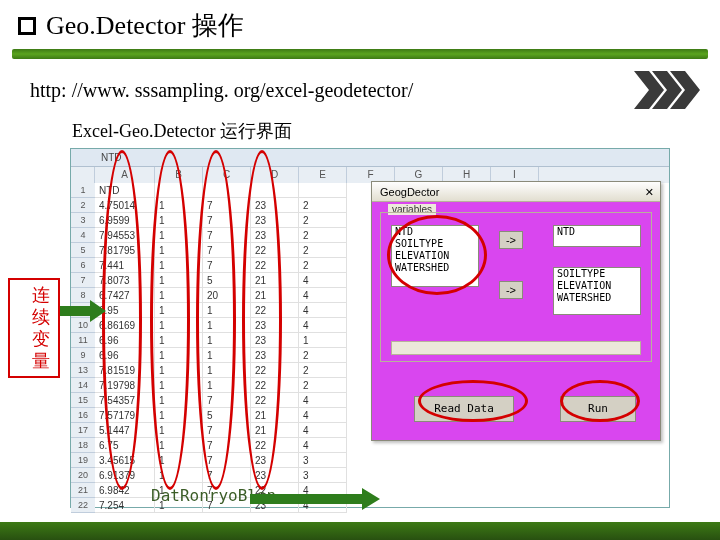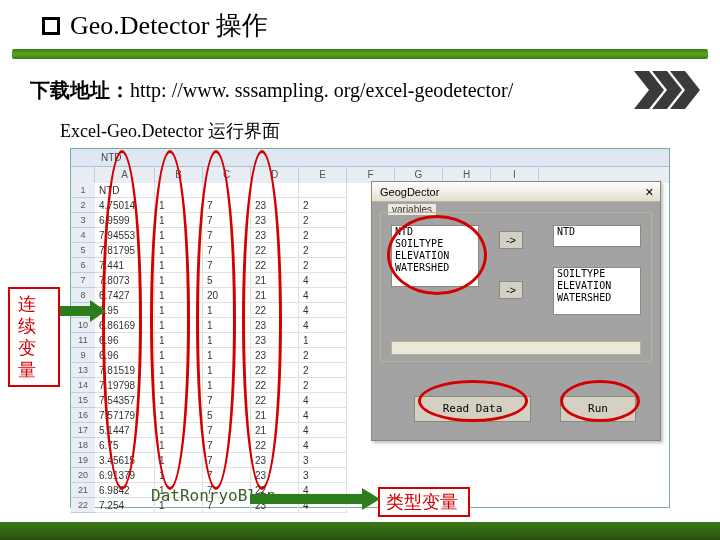--- a/index.html
+++ b/index.html
@@ -1,84 +1,83 @@
 <!DOCTYPE html>
 <html><head>
 <meta charset="utf-8">
 <style>
   * { box-sizing: border-box; margin: 0; padding: 0; }
   body { width: 720px; height: 540px; font-family: "SimSun", "Microsoft YaHei", Arial, sans-serif; background: #fff; overflow: hidden; position: relative; }
   .slide { width: 720px; height: 540px; position: relative; }
-  .title-row { display: flex; align-items: center; padding: 8px 18px 6px 18px; margin-left: 24px; }
+  .title-row { display: flex; align-items: center; padding: 8px 18px 6px 18px; }
   .title-bullet { width: 18px; height: 18px; border: 3px solid #000; margin-right: 10px; display: inline-block; position: relative; }
   .title-bullet:after { content:""; position:absolute; inset:3px; background:#fff; }
   .title-text { font-size: 26px; font-family: "Times New Roman", "SimSun", serif; }
   .green-bar { height: 10px; margin: 0 12px 8px 12px; background: linear-gradient(to bottom,#3d7a15,#5aa41f,#3d7a15); border-radius: 2px; }
   .url-row { display:flex; align-items:center; padding: 4px 16px 10px 30px; font-size: 20px; font-family:"Times New Roman","SimSun",serif;}
   .url-row .label { font-weight: bold; }
   .url-row .link { }
   .chevrons { margin-left:auto; position:relative; width:70px; height:38px; }
   .chevrons svg { width:70px; height:38px; }
-  .caption { padding: 0 0 6px 60px; font-size: 18px; font-family:"Times New Roman","SimSun",serif; }
+  .caption { padding: 0 0 6px 60px; font-size: 18px; font-family:"Times New Roman","SimSun",serif;margin-left:12px; }
   .screenshot-wrap { position:absolute; left:70px; top:148px; width:600px; height:360px; border:1px solid #7aa; }
   .sheet-bg { position:absolute; inset:0; background:#fff; }
   .col-headers { position:absolute; left:0; top:18px; right:0; height:16px; background:#e8eef4; display:flex; font-size:10px; color:#555; }
   .col-headers div { border-right:1px solid #c0cddc; width:48px; text-align:center; line-height:16px; }
   .row-headers { position:absolute; left:0; top:34px; width:24px; background:#e8eef4; font-size:9px; color:#555; }
   .row-headers div { height:15px; border-bottom:1px solid #c0cddc; text-align:center; line-height:15px; }
   .top-strip { position:absolute; left:0; top:0; right:0; height:18px; background:#dfe8f2; border-bottom:1px solid #b0c0d0; font-size:10px; padding-left:30px; line-height:18px; color:#444;}
   .cells { position:absolute; left:24px; top:34px; font-size:10px; color:#333; }
   .crow { display:flex; height:15px; }
   .crow div { width:48px; border-right:1px solid #e0e0e0; border-bottom:1px solid #e0e0e0; padding-left:4px; line-height:15px; white-space:nowrap; overflow:hidden; }
   .crow div:first-child { width:60px; }
-  .dialog { position:absolute; right:8px; top:32px; width:290px; height:260px; background:#a3a3a3; border:1px solid #8a8a7a; box-shadow:2px 2px 3px rgba(0,0,0,.25); }
+  .dialog { position:absolute; right:8px; top:32px; width:290px; height:260px; background:#d946ef; border:1px solid #8a8a7a; box-shadow:2px 2px 3px rgba(0,0,0,.25); }
   .dialog-title { height:20px; background:linear-gradient(#fefefe,#e2ded0); border-bottom:1px solid #b8b29a; font-size:11px; padding-left:8px; line-height:20px; display:flex; }
   .dialog-close { margin-left:auto; margin-right:6px; font-size:11px; cursor:pointer; }
   .vars-box { position:absolute; left:8px; top:30px; right:8px; height:150px; border:1px solid #b8b29a; }
   .vars-label { position:absolute; left:16px; top:22px; background:#ede9dc; font-size:10px; padding:0 4px; color:#333; }
   .listbox { position:absolute; background:#fff; border:1px solid #8a8a7a; font-size:10px; font-family: monospace; overflow:hidden; }
   .listbox.left { left:10px; top:12px; width:88px; height:62px; }
   .listbox.tr { right:10px; top:12px; width:88px; height:22px; }
   .listbox.br { right:10px; top:54px; width:88px; height:48px; }
   .listbox div { padding:0 3px; line-height:12px; white-space:nowrap; }
   .arrow-btn { position:absolute; width:24px; height:18px; background:#d4d0c4; border:1px solid #8a8a7a; font-size:11px; text-align:center; line-height:16px; }
   .arrow-btn.a1 { left:118px; top:18px; }
   .arrow-btn.a2 { left:118px; top:68px; }
   .scroll-h { position:absolute; left:10px; right:10px; bottom:6px; height:14px; background:#ece8da; border:1px solid #b8b29a; }
-  .dlg-btn { position:absolute; width:117px; height:26px; background:#d4d0c4; border:1px solid #8a8a7a; font-size:11px; text-align:center; line-height:24px; font-family: monospace; }
+  .dlg-btn { position:absolute; width:100px; height:26px; background:#d4d0c4; border:1px solid #8a8a7a; font-size:11px; text-align:center; line-height:24px; font-family: monospace; }
   .dlg-btn.read { left:42px; bottom:18px; }
   .dlg-btn.run { right:24px; bottom:18px; width:76px; }
   .red-oval { position:absolute; border:3px solid #d40000; border-radius:50%/50%; pointer-events:none; }
   .ov-a { left:102px; top:150px; width:40px; height:340px; }
   .ov-b { left:150px; top:150px; width:40px; height:340px; }
   .ov-c { left:196px; top:150px; width:40px; height:340px; }
   .ov-d { left:242px; top:150px; width:40px; height:340px; }
   .ov-vars { left:387px; top:215px; width:100px; height:80px; }
   .ov-read { left:418px; top:380px; width:110px; height:42px; }
   .ov-run { left:560px; top:380px; width:80px; height:42px; }
-  .side-label { position:absolute; border:2px solid #d40000; background:#fff; color:#d40000; font-size:18px; padding:4px 8px; text-align:left; line-height:22px;margin-top:9px; }
+  .side-label { position:absolute; border:2px solid #d40000; background:#fff; color:#d40000; font-size:18px; padding:4px 8px; text-align:right; line-height:22px; }
   .lab-left { left:8px; top:278px; width:52px; }
   .lab-bottom { left:378px; top:478px; width:92px; padding:2px 6px;}
   .green-arrow { position:absolute; }
   .ga-l { left:60px; top:300px; }
   .ga-b { left:250px; top:488px; }
   .footer { position:absolute; left:0; right:0; bottom:0; height:18px; background: linear-gradient(to bottom,#3d7a15,#285010); }
   .footer-text { position:absolute; left:80px; bottom:2px; font-size:16px; color:#3b5d27; font-family: monospace;}
 </style>
 </head>
 <body>
 
 <div class="slide">
   <div class="title-row">
     <span class="title-bullet"></span>
     <span class="title-text">Geo.Detector 操作</span>
   </div>
   <div class="green-bar"></div>
   <div class="url-row">
-    <span class="label">下载地址：</span>
     <span class="link">http: //www. sssampling. org/excel-geodetector/</span>
     <span class="chevrons">
       <svg viewBox="0 0 70 38">
           <g fill="#3a3a3a">
             <polygon points="0,0 15,0 30,19 15,38 0,38 15,19"></polygon>
             <polygon points="18,0 33,0 48,19 33,38 18,38 33,19"></polygon>
             <polygon points="36,0 51,0 66,19 51,38 36,38 51,19"></polygon>
           </g>
         </svg>
     </span>
@@ -317,19 +316,18 @@
   <div class="red-oval ov-c"></div>
   <div class="red-oval ov-d"></div>
   <div class="red-oval ov-vars"></div>
   <div class="red-oval ov-read"></div>
   <div class="red-oval ov-run"></div>
 
   <div class="side-label lab-left" id="lab-cont">连续<br>变量</div>
   <svg class="green-arrow ga-l" width="46" height="22">
       <polygon points="0,6 30,6 30,0 46,11 30,22 30,16 0,16" fill="#2e7d1c"></polygon>
     </svg>
-  <div class="side-label lab-bottom">类型变量</div>
   <svg class="green-arrow ga-b" width="130" height="22">
       <polygon points="0,6 112,6 112,0 130,11 112,22 112,16 0,16" fill="#2e7d1c"></polygon>
     </svg>
 
   <div class="footer"></div>
 </div>
 
 </body></html>

